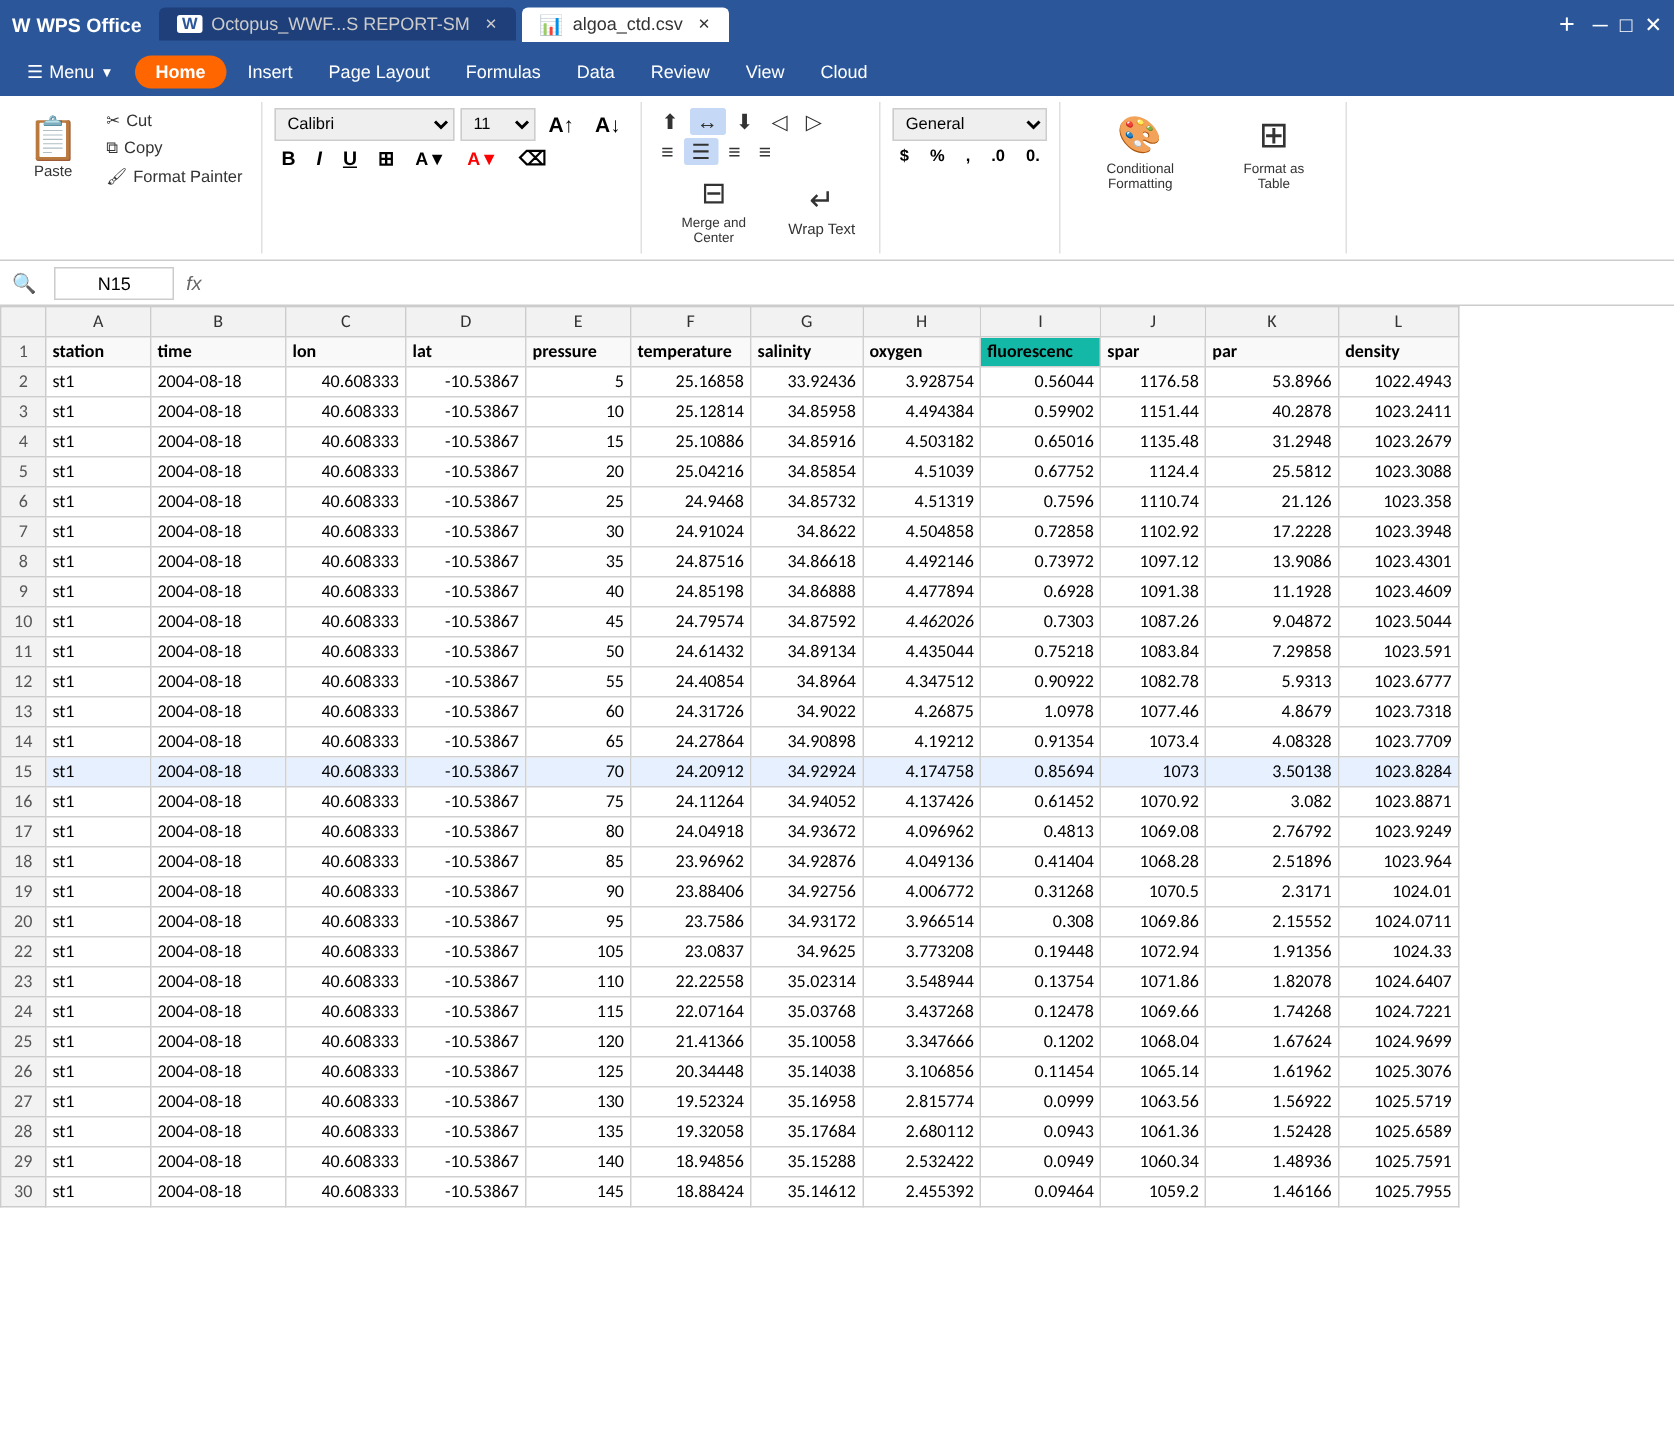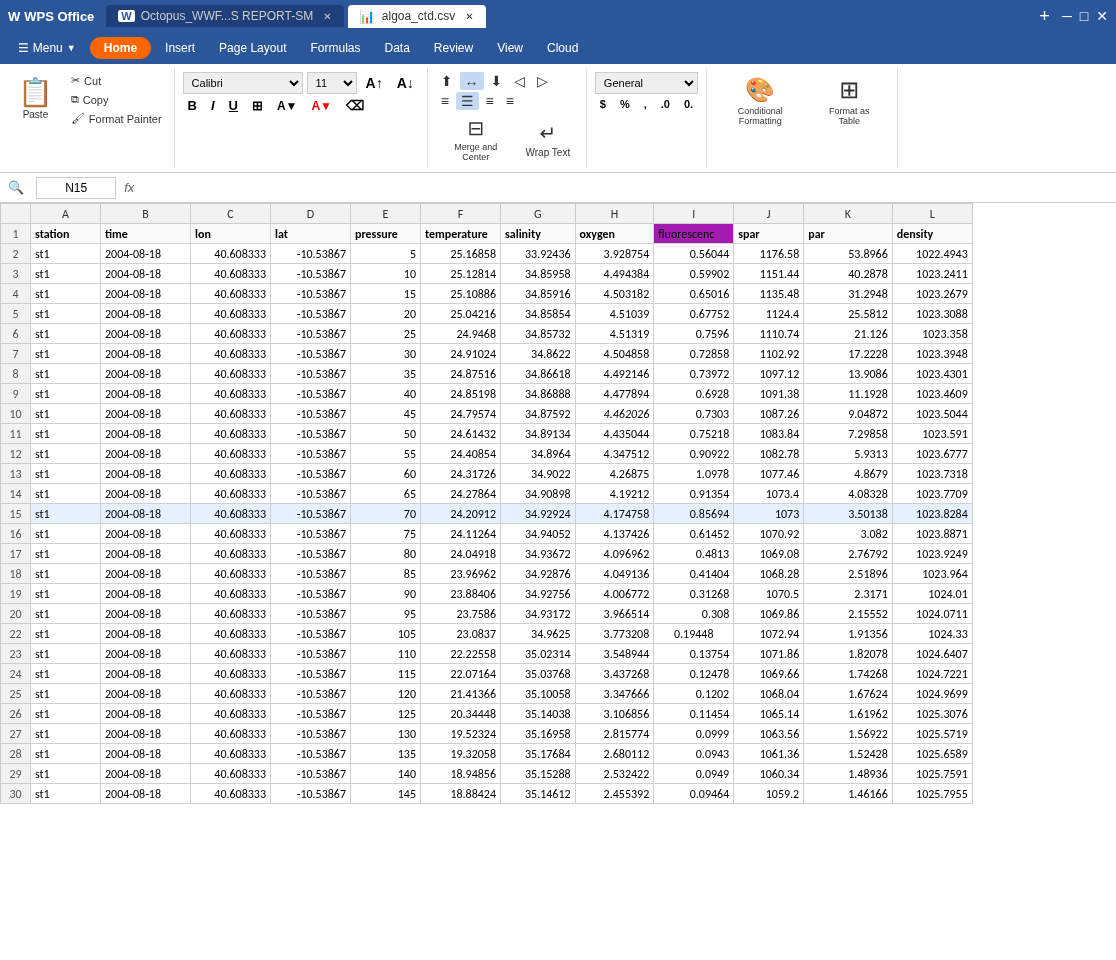--- a/index.html
+++ b/index.html
@@ -522,21 +522,21 @@
     <tr>
           <td class="row-num">1</td>
           <td style="font-weight: bold; text-align: left; background-color: rgb(249, 249, 249);">station</td>
           <td style="font-weight: bold; text-align: left; background-color: rgb(249, 249, 249);">time</td>
           <td style="font-weight: bold; text-align: left; background-color: rgb(249, 249, 249);">lon</td>
           <td style="font-weight: bold; text-align: left; background-color: rgb(249, 249, 249);">lat</td>
           <td style="font-weight: bold; text-align: left; background-color: rgb(249, 249, 249);">pressure</td>
           <td style="font-weight: bold; text-align: left; background-color: rgb(249, 249, 249);">temperature</td>
           <td style="font-weight: bold; text-align: left; background-color: rgb(249, 249, 249);">salinity</td>
           <td style="font-weight: bold; text-align: left; background-color: rgb(249, 249, 249);">oxygen</td>
-          <td style="font-weight: normal; text-align: left; background-color: #a21caf;">fluorescenc</td>
+          <td style="font-weight: bold; text-align: left; background-color: #14b8a6;">fluorescenc</td>
           <td style="font-weight: bold; text-align: left; background-color: rgb(249, 249, 249);">spar</td>
           <td style="font-weight: bold; text-align: left; background-color: rgb(249, 249, 249);">par</td>
           <td style="font-weight: bold; text-align: left; background-color: rgb(249, 249, 249);">density</td>
         </tr>
         <tr>
           <td class="row-num">2</td>
           <td style="text-align: left;">st1</td>
           <td style="text-align: left;">2004-08-18</td>
           <td style="text-align: right;">40.608333</td>
           <td style="text-align: right;">-10.53867</td>
@@ -822,21 +822,21 @@
         <tr>
           <td class="row-num">22</td>
           <td style="text-align: left;">st1</td>
           <td style="text-align: left;">2004-08-18</td>
           <td style="text-align: right;">40.608333</td>
           <td style="text-align: right;">-10.53867</td>
           <td style="text-align: right;">105</td>
           <td style="text-align: right;">23.0837</td>
           <td style="text-align: right;">34.9625</td>
           <td style="text-align: right;">3.773208</td>
-          <td style="text-align: center;">0.19448</td>
+          <td style="text-align: right;">0.19448</td>
           <td style="text-align: right;">1072.94</td>
           <td style="text-align: right;">1.91356</td>
           <td style="text-align: right;">1024.33</td>
         </tr>
         <tr>
           <td class="row-num">23</td>
           <td style="text-align: left;">st1</td>
           <td style="text-align: left;">2004-08-18</td>
           <td style="text-align: right;">40.608333</td>
           <td style="text-align: right;">-10.53867</td>

